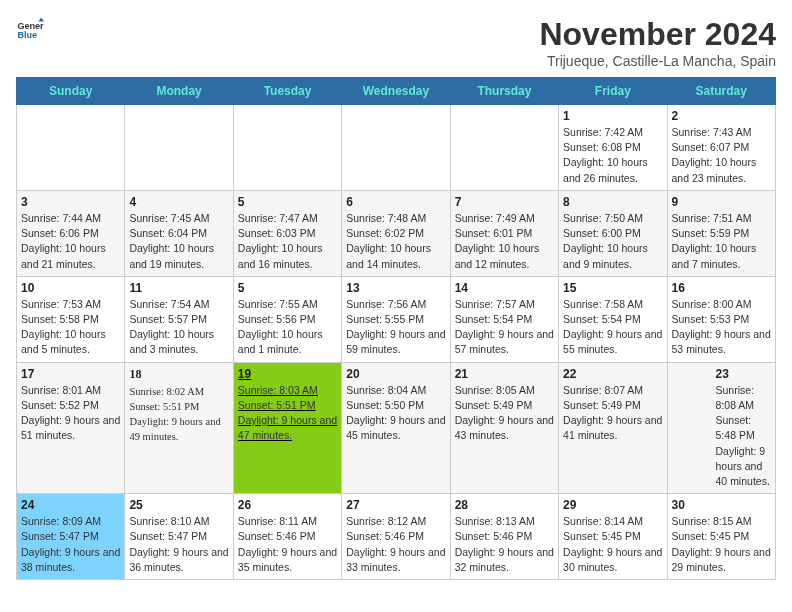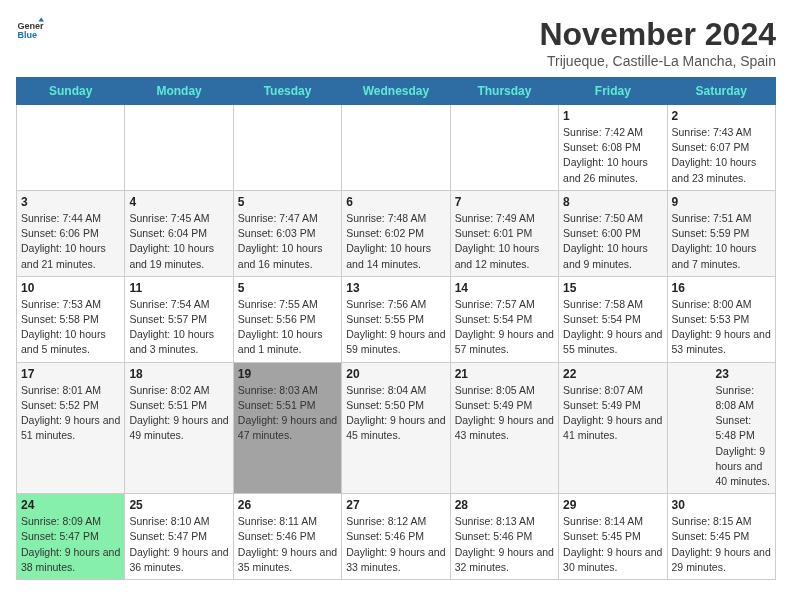--- a/index.html
+++ b/index.html
@@ -172,25 +172,25 @@
         <td style="background: rgb(255, 255, 255);">
           <div class="day-number">16</div>
           <div class="day-info">Sunrise: 8:00 AM<br>Sunset: 5:53 PM<br>Daylight: 9 hours and 53 minutes.</div>
         </td>
       </tr>
       <tr>
         <td style="background: rgb(245, 245, 245);">
           <div class="day-number">17</div>
           <div class="day-info">Sunrise: 8:01 AM<br>Sunset: 5:52 PM<br>Daylight: 9 hours and 51 minutes.</div>
         </td>
-        <td style="background: rgb(245, 245, 245);">
+        <td style="background: rgb(245, 245, 245); font-family: Liberation Serif, serif;">
           <div class="day-number">18</div>
           <div class="day-info">Sunrise: 8:02 AM<br>Sunset: 5:51 PM<br>Daylight: 9 hours and 49 minutes.</div>
         </td>
-        <td style="background: #a3a3a3;">
+        <td style="background: #84cc16; text-decoration: underline;">
           <div class="day-number">19</div>
           <div class="day-info">Sunrise: 8:03 AM<br>Sunset: 5:51 PM<br>Daylight: 9 hours and 47 minutes.</div>
         </td>
         <td style="background: rgb(245, 245, 245);">
           <div class="day-number">20</div>
           <div class="day-info">Sunrise: 8:04 AM<br>Sunset: 5:50 PM<br>Daylight: 9 hours and 45 minutes.</div>
         </td>
         <td style="background: rgb(245, 245, 245);">
           <div class="day-number">21</div>
           <div class="day-info">Sunrise: 8:05 AM<br>Sunset: 5:49 PM<br>Daylight: 9 hours and 43 minutes.</div>
@@ -198,21 +198,21 @@
         <td style="background: rgb(245, 245, 245);">
           <div class="day-number">22</div>
           <div class="day-info">Sunrise: 8:07 AM<br>Sunset: 5:49 PM<br>Daylight: 9 hours and 41 minutes.</div>
         </td>
         <td style="background: rgb(245, 245, 245); padding-left: 48px;">
           <div class="day-number">23</div>
           <div class="day-info">Sunrise: 8:08 AM<br>Sunset: 5:48 PM<br>Daylight: 9 hours and 40 minutes.</div>
         </td>
       </tr>
       <tr>
-        <td style="background: #86efac;">
+        <td style="background: #7dd3fc;">
           <div class="day-number">24</div>
           <div class="day-info">Sunrise: 8:09 AM<br>Sunset: 5:47 PM<br>Daylight: 9 hours and 38 minutes.</div>
         </td>
         <td style="background: rgb(255, 255, 255);">
           <div class="day-number">25</div>
           <div class="day-info">Sunrise: 8:10 AM<br>Sunset: 5:47 PM<br>Daylight: 9 hours and 36 minutes.</div>
         </td>
         <td style="background: rgb(255, 255, 255); margin-top: 30px;">
           <div class="day-number">26</div>
           <div class="day-info">Sunrise: 8:11 AM<br>Sunset: 5:46 PM<br>Daylight: 9 hours and 35 minutes.</div>

